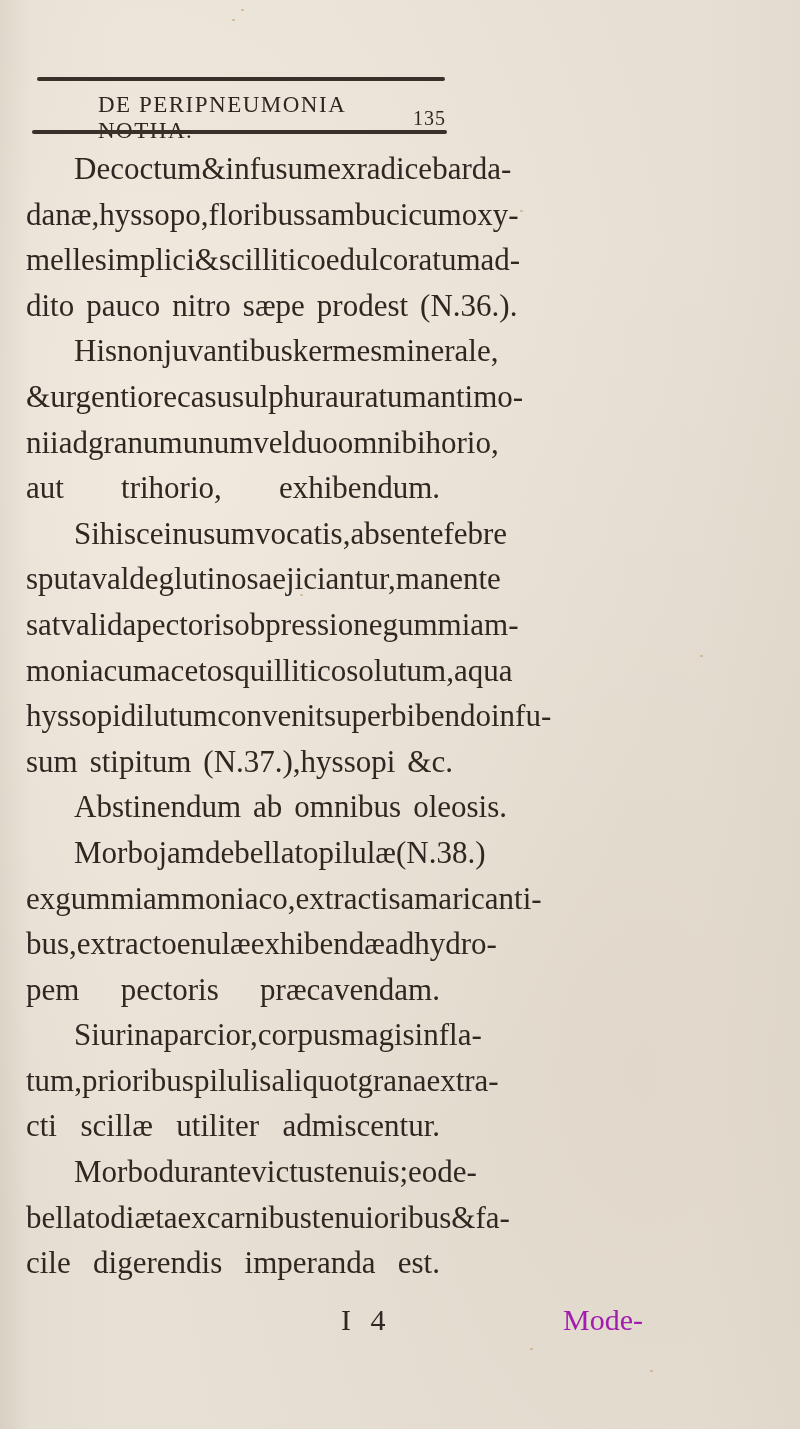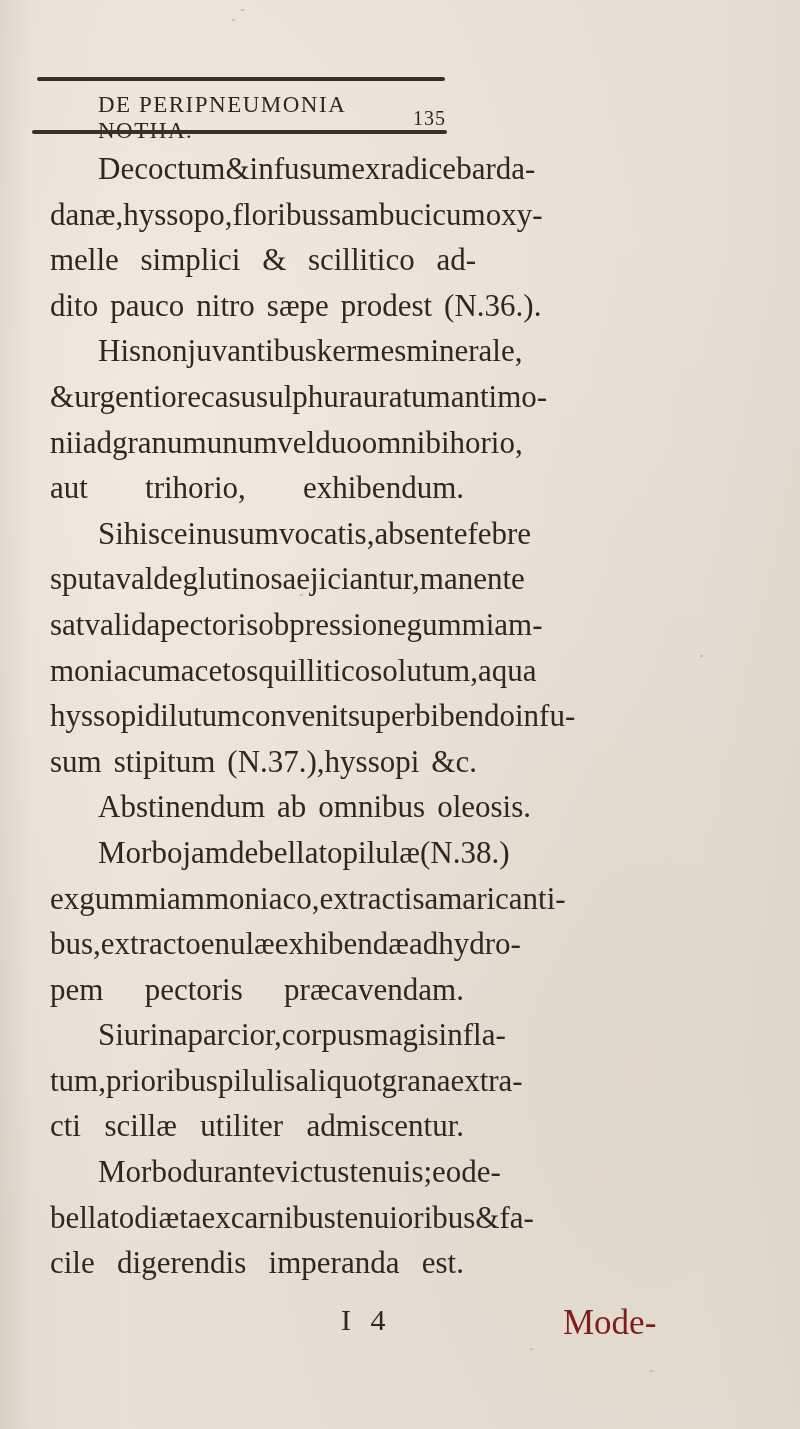--- a/index.html
+++ b/index.html
@@ -53,21 +53,20 @@
     .running-head .folio { font-size: 20px; letter-spacing: 1px; }
     .text-block {
       position: absolute;
       left: 26px;
       top: 146px;
       width: 426px;
       font-family: "Liberation Serif", serif;
       font-size: 31px;
       line-height: 45.6px;
       color: #2f2721;
-      margin-left: 24px;
     }
     .line {
       white-space: nowrap;
       height: 45.6px;
       display: flex;
       justify-content: space-between;
     }
     .line.justify span.w { display: inline-block; }
     .line.indent { padding-left: 48px; }
     .line.last { justify-content: space-between; }
@@ -79,22 +78,22 @@
       font-family: "Liberation Serif", serif;
       font-size: 30px;
       color: #2f2721;
       letter-spacing: 6px;
     }
     .catchword {
       position: absolute;
       top: 1303px;
       left: 563px;
       font-family: "Liberation Serif", serif;
-      font-size: 35px;
-      color: #7f1d1d;
+      font-size: 30px;
+      color: #a21caf;
     }
     .fleck {
       position: absolute;
       width: 3px;
       height: 2px;
       background: #c7905a;
       opacity: 0.55;
       border-radius: 1px;
     }
   </style>
@@ -124,20 +123,21 @@
         <span class="w">floribus</span>
         <span class="w">sambuci</span>
         <span class="w">cum</span>
         <span class="w">oxy-</span>
       </div>
       <div class="line justify">
         <span class="w">melle</span>
         <span class="w">simplici</span>
         <span class="w">&amp;</span>
         <span class="w">scillitico</span>
+        <span class="w">edulcoratum</span>
         <span class="w">ad-</span>
       </div>
       <div class="line last">
         <span class="w">dito</span>
         <span class="w">pauco</span>
         <span class="w">nitro</span>
         <span class="w">sæpe</span>
         <span class="w">prodest</span>
         <span class="w">(N.36.).</span>
       </div>

